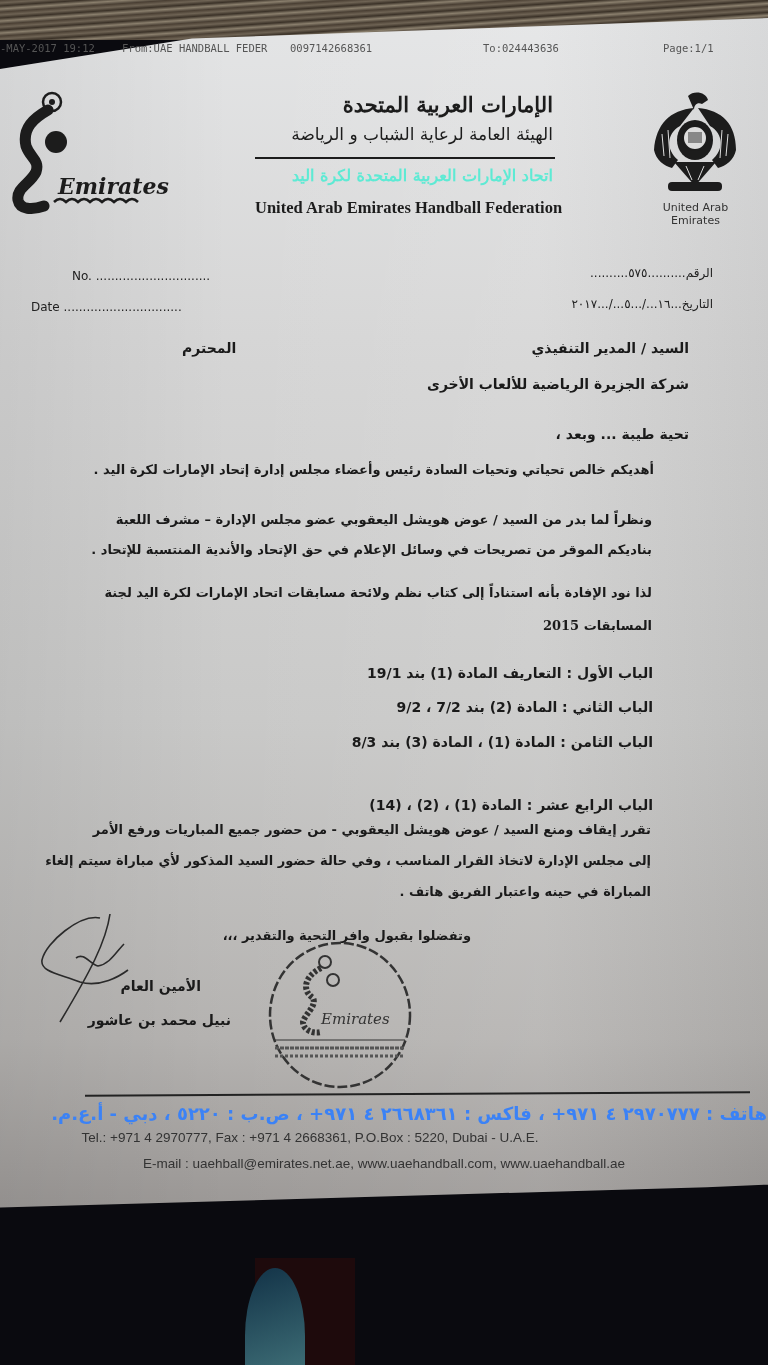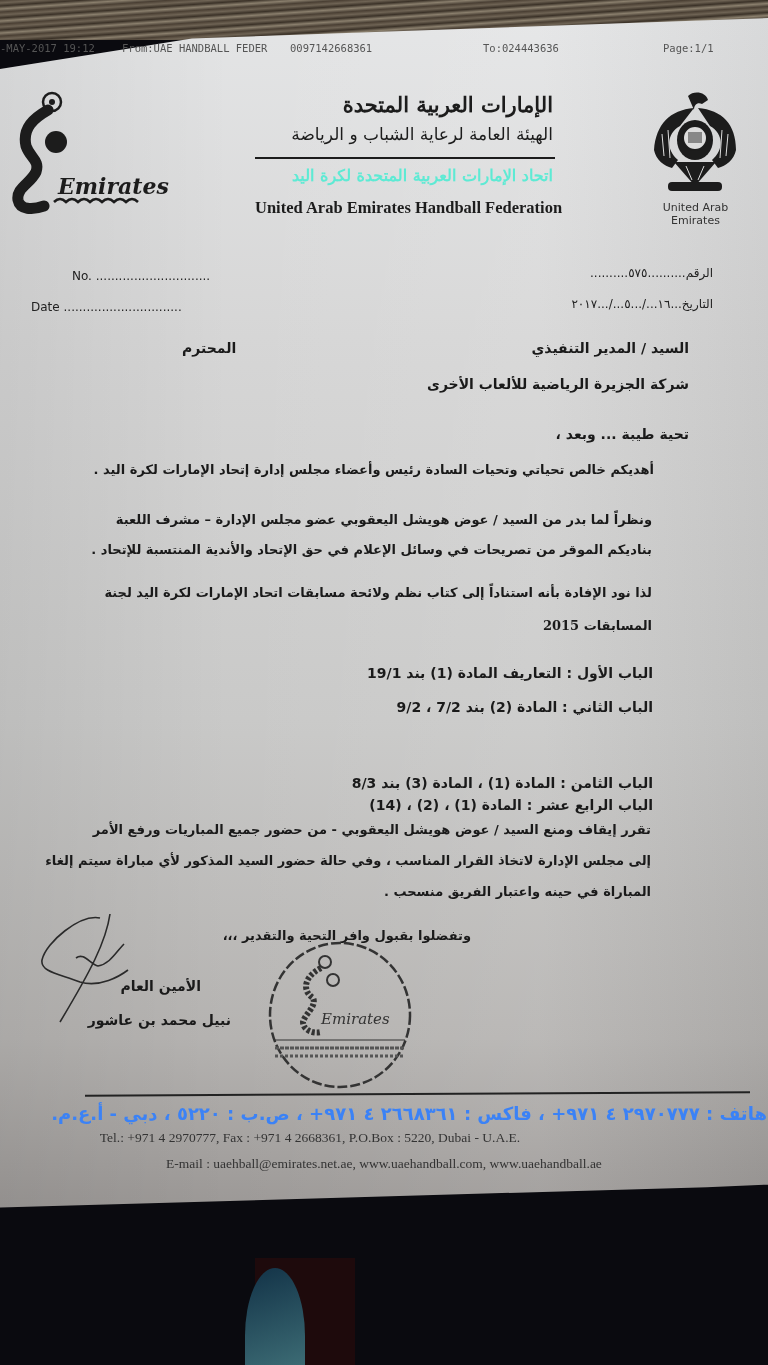--- a/index.html
+++ b/index.html
@@ -53,22 +53,22 @@
 
   .ar { position:absolute; direction:rtl; font-weight:bold; font-size:14px; color:#1a1a1a; white-space:nowrap; }
   .ar-sm { font-size:13px; }
   .year { font-family:"DejaVu Serif", serif; }
 
   .sig { position:absolute; left:40px; top:912px; width:95px; height:120px; }
   .stamp { position:absolute; left:265px; top:940px; width:150px; height:150px; }
 
   .footer-rule { position:absolute; left:85px; top:1093px; width:665px; height:2px; background:#222; transform:rotate(-0.3deg); }
   .foot-ar { position:absolute; left:0; width:768px; top:1103px; text-align:center; direction:rtl; font-size:18px; font-weight:bold; color:#3b82f6;padding-left:25px; }
-  .foot-en1 { position:absolute; left:0; width:620px; top:1130px; text-align:center; font-family:Liberation Serif, serif; font-size:13.5px; color:#333; }
-  .foot-en2 { position:absolute; left:0; width:768px; top:1156px; text-align:center; font-family:Liberation Serif, serif; font-size:13.5px; color:#333; }
+  .foot-en1 { position:absolute; left:0; width:620px; top:1130px; text-align:center; font-family:Liberation Sans, sans-serif; font-size:13.5px; color:#333; }
+  .foot-en2 { position:absolute; left:0; width:768px; top:1156px; text-align:center; font-family:Liberation Sans, sans-serif; font-size:13.5px; color:#333; }
 </style>
 </head>
 <body>
 
 <div class="wood"></div>
 
 <div class="paper">
   <div class="shade"></div>
 </div>
 
@@ -134,26 +134,26 @@
 <div class="ar ar-sm" style="right:116px; top:512px;">ونظراً لما بدر من السيد / عوض هويشل اليعقوبي  عضو مجلس الإدارة – مشرف اللعبة</div>
 <div class="ar ar-sm" style="right:116px; top:542px;">بناديكم الموقر من تصريحات في وسائل الإعلام في حق الإتحاد والأندية المنتسبة للإتحاد .</div>
 <div class="ar ar-sm" style="right:116px; top:585px;">لذا نود الإفادة بأنه استناداً إلى كتاب نظم ولائحة مسابقات اتحاد الإمارات لكرة اليد  لجنة</div>
 <div class="ar ar-sm" style="right:116px; top:618px;">
   <span>المسابقات</span>
   <span class="year">2015</span>
 </div>
 
 <div class="ar" style="right:115px; top:665px;">الباب الأول : التعاريف المادة (1) بند 19/1</div>
 <div class="ar" style="right:115px; top:699px;">الباب الثاني : المادة (2) بند 7/2 ، 9/2</div>
-<div class="ar" style="right:115px; top:734px;margin-top:41px;">الباب الثامن : المادة (1) ، المادة (3) بند 8/3</div>
+<div class="ar" style="right:115px; top:734px;">الباب الثامن : المادة (1) ، المادة (3) بند 8/3</div>
 <div class="ar" style="right:115px; top:768px;margin-top:29px;">الباب الرابع عشر : المادة (1) ، (2) ، (14)</div>
 
 <div class="ar ar-sm" style="right:117px; top:822px;">تقرر إيقاف ومنع السيد / عوض هويشل اليعقوبي - من حضور جميع المباريات ورفع الأمر</div>
 <div class="ar ar-sm" style="right:117px; top:853px;">إلى مجلس الإدارة لاتخاذ القرار المناسب ، وفي حالة حضور السيد المذكور لأي مباراة سيتم إلغاء</div>
-<div class="ar ar-sm" style="right:117px; top:884px;">المباراة في حينه واعتبار الفريق منسحب .</div>
+<div class="ar ar-sm" style="right:117px; top:884px;">المباراة في حينه واعتبار الفريق هاتف .</div>
 
 <div class="ar ar-sm" style="right:297px; top:928px;">وتفضلوا بقبول وافر التحية والتقدير ،،،</div>
 
 <svg class="sig" viewBox="0 0 95 120">
   <path d="M60 6 C40 2 6 30 2 48 C0 60 20 62 40 70 C60 76 80 64 88 58 M70 2 C66 30 50 60 20 110 M36 46 C44 40 50 52 58 54 C70 52 76 40 84 32" fill="none" stroke="#2a2a2a" stroke-width="1.6"></path>
 </svg>
 <div class="ar" style="right:567px; top:978px;">الأمين العام</div>
 <div class="ar" style="right:537px; top:1012px;">نبيل محمد بن عاشور</div>
 
 <svg class="stamp" viewBox="0 0 150 150">

